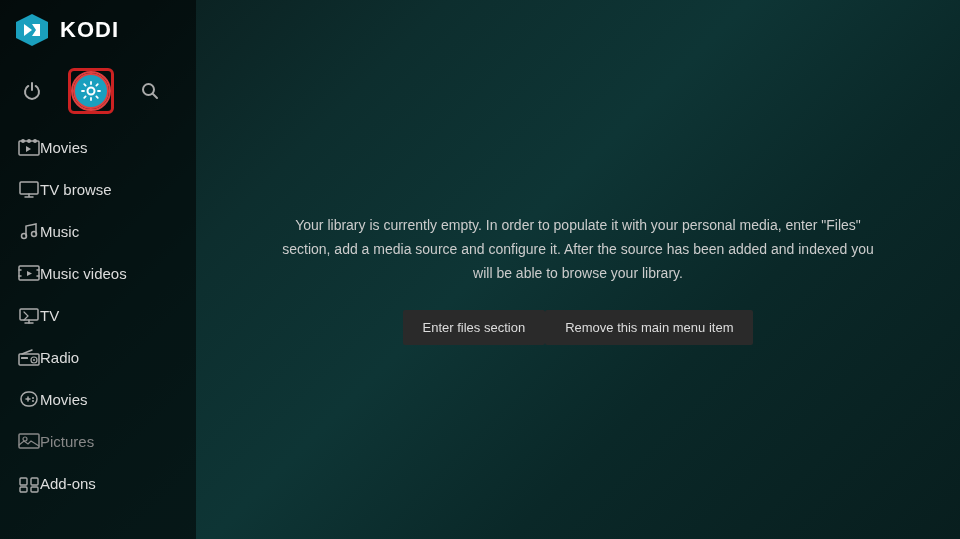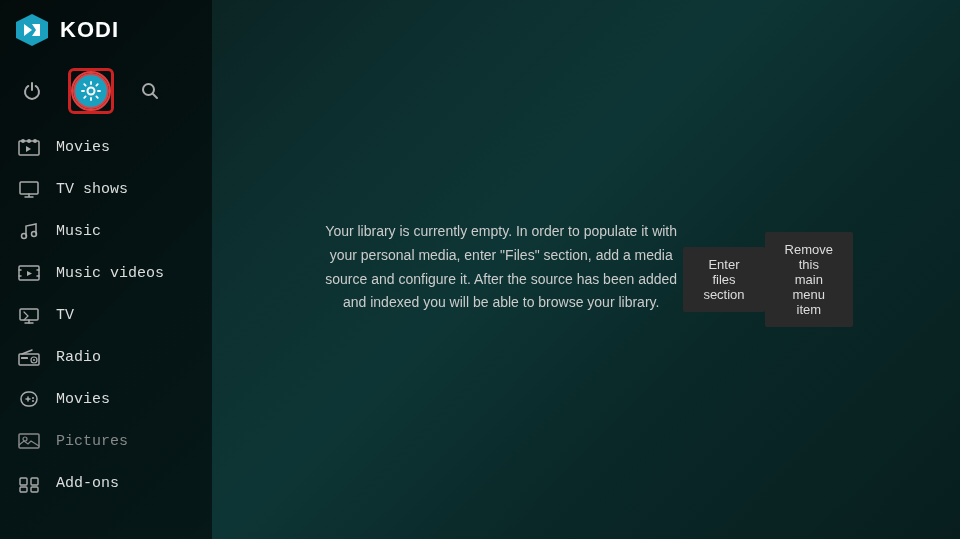--- a/index.html
+++ b/index.html
@@ -19,21 +19,21 @@
       width: 960px;
       height: 539px;
       display: flex;
       flex-direction: row;
       background: linear-gradient(135deg, #0a1a1a 0%, #0d2e2e 30%, #0e3535 50%, #0a2828 70%, #081e1e 100%);
       position: relative;
     }
 
     
     .sidebar {
-      width: 212px;
+      width: 196px;
       height: 100%;
       background: rgba(0,0,0,0.55);
       display: flex;
       flex-direction: column;
       padding-top: 0;
       flex-shrink: 0;
     }
 
     
     .sidebar-header {
@@ -95,26 +95,25 @@
       display: flex;
       align-items: center;
       justify-content: center;
     }
 
     
     .nav-item {
       display: flex;
       align-items: center;
       padding: 10px 18px;
-      gap: 16px;
+      gap: 0;
       cursor: pointer;
       color: #cccccc;
       font-size: 15px;
       transition: background 0.15s;
-      font-family: Liberation Mono, monospace;
     }
 
     .nav-icon {
       width: 22px;
       height: 22px;
       display: flex;
       align-items: center;
       justify-content: center;
       color: #aaaaaa;
       flex-shrink: 0;
@@ -142,24 +141,24 @@
       color: #ffffff;
       font-size: 22px;
       font-weight: 300;
       letter-spacing: 1px;
     }
 
     
     .center-content {
       flex: 1;
       display: flex;
-      flex-direction: row;
+      flex-direction: column;
       align-items: center;
       justify-content: center;
-      padding: 40px 107px;
+      padding: 40px 80px;
       text-align: center;
       margin-top: 20px;
     }
 
     .library-message {
       color: #cccccc;
       font-size: 14px;
       line-height: 1.7;
       max-width: 620px;
       margin-bottom: 24px;
@@ -246,21 +245,21 @@
         <span class="nav-label">Movies</span>
       </div>
 
       <div class="nav-item">
         <div class="nav-icon">
           <svg width="22" height="18" viewBox="0 0 22 18" fill="none">
             <rect x="2" y="2" width="18" height="12" rx="1" stroke="#aaa" stroke-width="1.5" fill="none"></rect>
             <path d="M7 17h8M11 14v3" stroke="#aaa" stroke-width="1.5" stroke-linecap="round"></path>
           </svg>
         </div>
-        <span class="nav-label">TV shows</span>
+        <span class="nav-label">TV browse</span>
       </div>
 
       <div class="nav-item">
         <div class="nav-icon">
           <svg width="20" height="20" viewBox="0 0 20 20" fill="none">
             <path d="M7 15V5l10-2v10" stroke="#aaa" stroke-width="1.5" stroke-linecap="round" fill="none"></path>
             <circle cx="5" cy="15" r="2.5" stroke="#aaa" stroke-width="1.5" fill="none"></circle>
             <circle cx="15" cy="13" r="2.5" stroke="#aaa" stroke-width="1.5" fill="none"></circle>
           </svg>
         </div>

